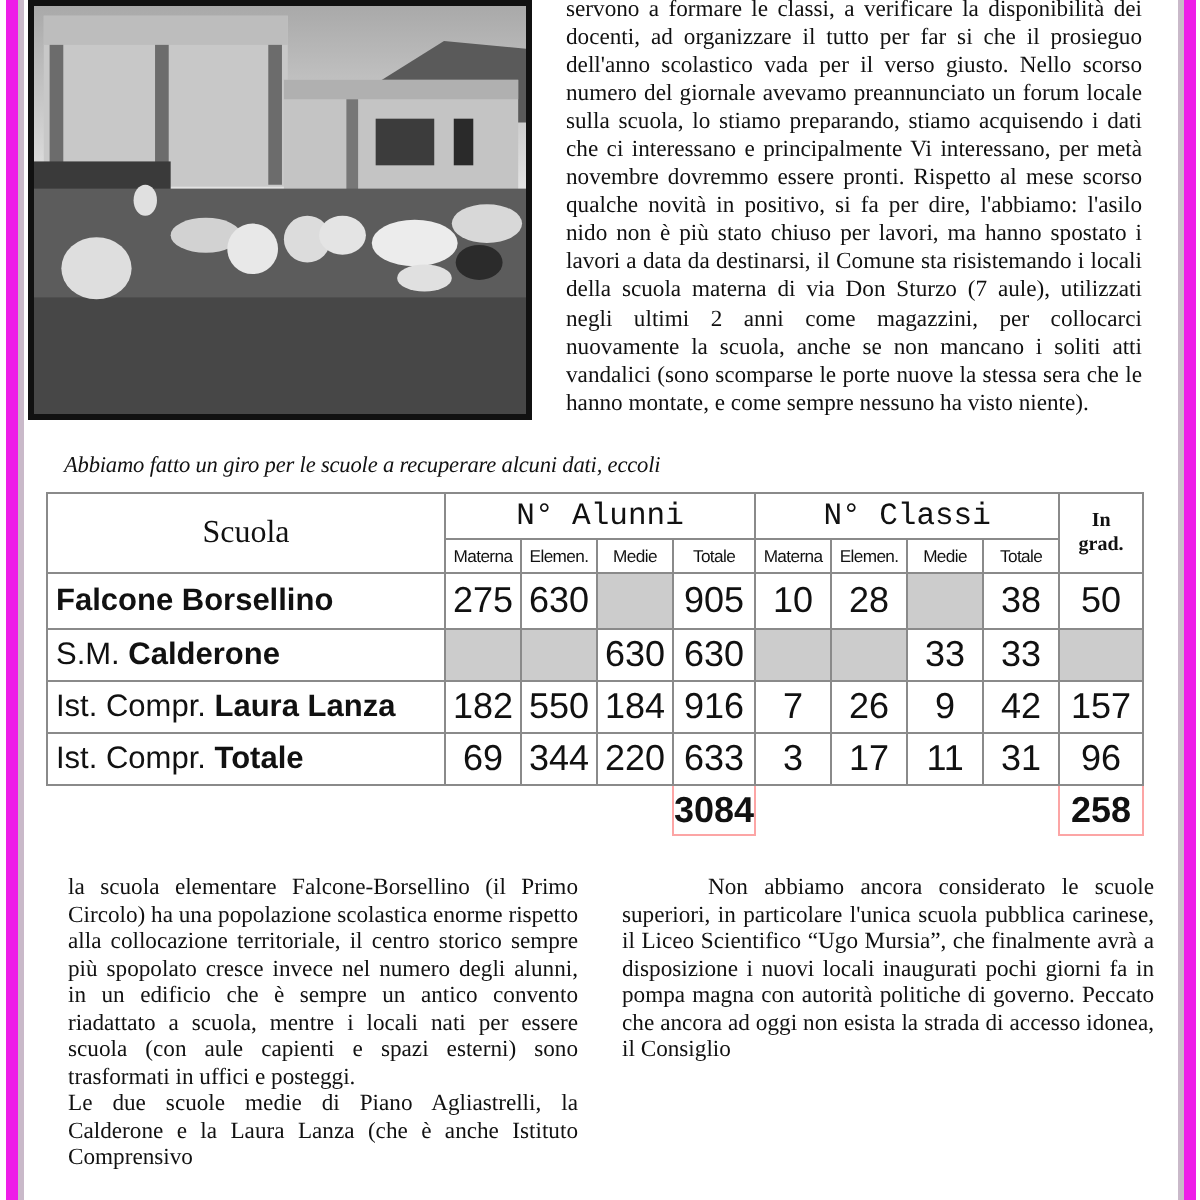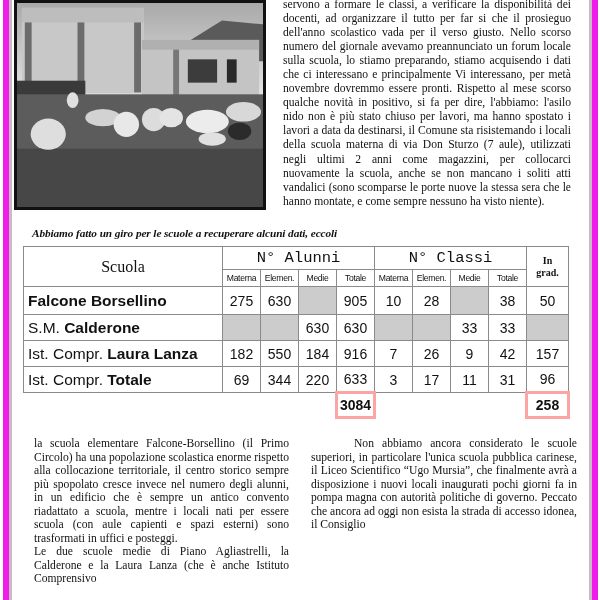--- a/index.html
+++ b/index.html
@@ -9,37 +9,37 @@
   .border-left { position: absolute; left: 3px; top: 0; width: 6px; height: 600px; background: #ee1ee8; }
   .border-left-shade { position: absolute; left: 9px; top: 0; width: 3px; height: 600px; background: #c9b9c9; }
   .border-right { position: absolute; left: 592px; top: 0; width: 6px; height: 600px; background: #ee1ee8; }
   .border-right-shade { position: absolute; left: 589px; top: 0; width: 3px; height: 600px; background: #c9b9c9; }
 
   .photo { position: absolute; left: 14px; top: 0; width: 252px; height: 210px; border: 3px solid #111; overflow: hidden; background: #6b6b6b; }
   .photo svg { display: block; width: 100%; height: 100%; }
 
   .top-text { position: absolute; left: 283px; top: -2px; width: 288px; font-size: 11.6px; line-height: 14.05px; text-align: justify; }
 
-  .caption { position: absolute; left: 32px; top: 227px; font-size: 11.3px; font-style: italic; font-weight: bold; font-family: "Liberation Serif", serif; letter-spacing: -0.1px; }
+  .caption { position: absolute; left: 32px; top: 227px; font-size: 11.3px; font-style: italic; font-weight: normal; font-family: "Liberation Serif", serif; letter-spacing: -0.1px; }
 
   table.data { position: absolute; left: 23px; top: 246px; border-collapse: collapse; font-family: "Liberation Sans", "DejaVu Sans", sans-serif; }
   table.data td { border: 1px solid #8a8a8a; text-align: center; vertical-align: middle; padding: 0; }
   .h-scuola { width: 199px; font-family: "Liberation Serif", serif; font-size: 16px; }
   .h-group { font-family: Liberation Mono, monospace; font-size: 15.5px; height: 23px; }
   .h-sub { font-size: 8.6px; height: 17px; letter-spacing: -0.3px; }
   .h-ingrad { font-family: "Liberation Serif", serif; font-size: 10px; font-weight: bold; line-height: 12px; width: 42px; }
   .school { text-align: left !important; font-size: 15.5px; padding-left: 4px !important; height: 28px; white-space: nowrap; }
   .school b { font-weight: bold; }
-  .num { font-size: 14px; }
+  .num { font-size: 18px; }
   .c-mat { width: 38px; } .c-ele { width: 38px; } .c-med { width: 38px; } .c-tot { width: 38px; }
   .shade { background: #cccccc; }
   tr.r1 td { height: 28px; margin-top: 32px; }
   tr.r-other td { height: 26px; }
   tr.totals td { border: none; height: 25px; }
-  tr.totals td.boxed { border: 3px solid #fca5a5; font-weight: bold; }
+  tr.totals td.boxed { border: 1px solid #fca5a5; font-weight: bold; }
 
   .col-text { position: absolute; font-size: 11.6px; line-height: 13.5px; text-align: justify; }
   .col-left { left: 34px; top: 437px; width: 255px; }
   .col-right { left: 311px; top: 437px; width: 266px; }
   .indent { text-indent: 43px; }
   p { margin: 0; }
 </style>
 </head>
 <body>
 

